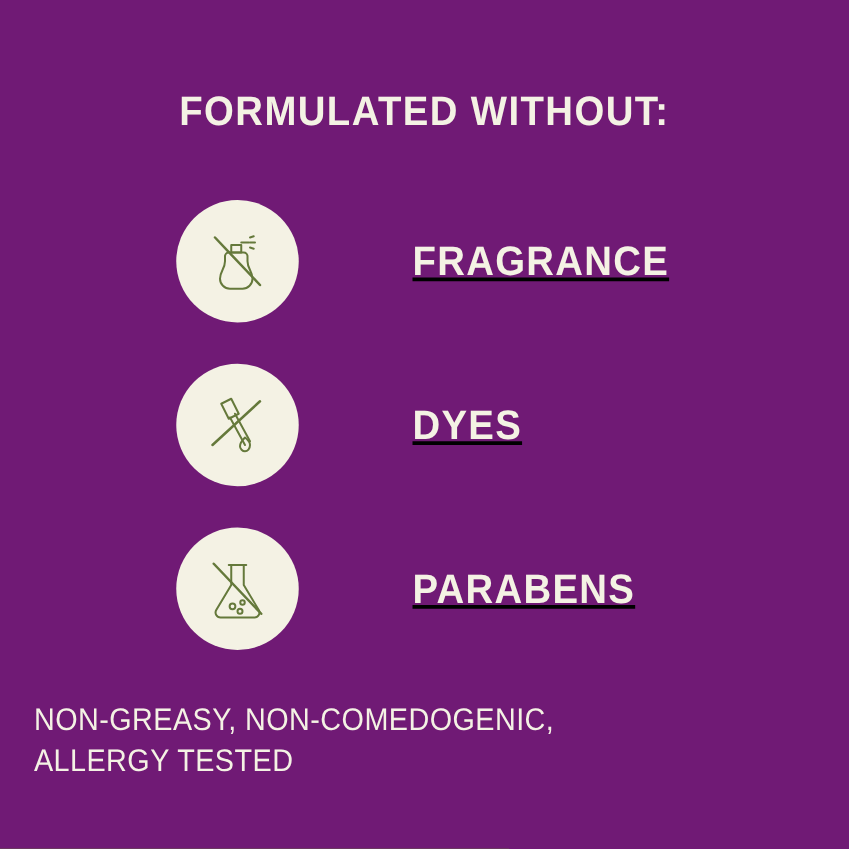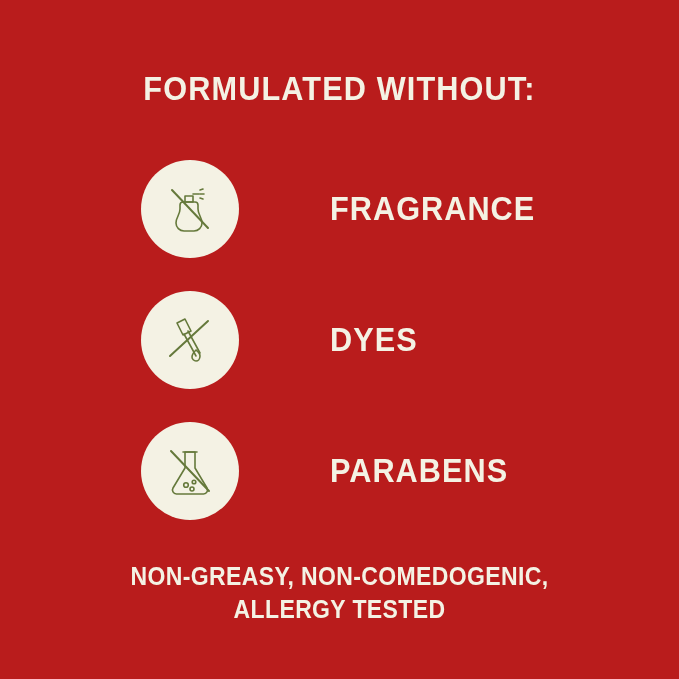--- a/index.html
+++ b/index.html
@@ -10,41 +10,42 @@
     width: 679px;
     height: 679px;
     background: #65793b;
     font-family: "Liberation Sans", sans-serif;
     overflow: hidden;
   }
   .panel {
     position: relative;
     width: 679px;
     height: 679px;
-    background: #b91c1c;
+    background: #701a75;
     box-sizing: border-box;
   }
   .headline {
     position: absolute;
     top: 70px;
     left: 0;
     width: 679px;
     text-align: center;
     color: #f4f2e4;
     font-size: 33px;
     font-weight: bold;
     letter-spacing: 1.2px;
     font-stretch: condensed;
     transform: scaleX(0.93);
   }
   .rows {
     position: absolute;
     top: 143px;
     left: 141px;
     width: 460px;
+    text-decoration: underline;
   }
   .row {
     display: flex;
     align-items: center;
     height: 131px;
   }
   .badge {
     width: 98px;
     height: 98px;
     border-radius: 50%;
@@ -65,24 +66,23 @@
     letter-spacing: 1.1px;
     transform: scaleX(0.93);
     transform-origin: left center;
     white-space: nowrap;
   }
   .footer {
     position: absolute;
     top: 560px;
     left: 0;
     width: 679px;
-    text-align: center;
     color: #f4f2e4;
     font-size: 25px;
-    font-weight: bold;
+    font-weight: normal;
     letter-spacing: 0.4px;
     line-height: 33px;
   }
   .footer div {
     transform: scaleX(0.92);
   }
 </style>
 </head>
 <body>
 

